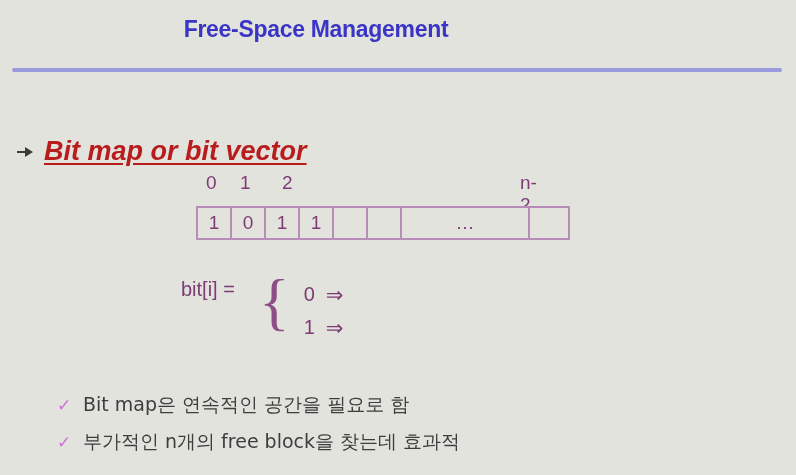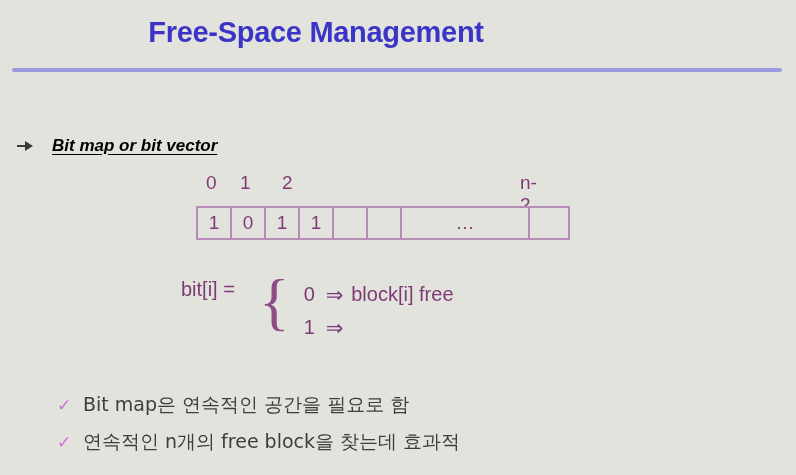--- a/index.html
+++ b/index.html
@@ -15,21 +15,21 @@
     position: relative;
   }
 
   
   .slide-title {
     position: absolute;
     top: 16px;
     left: 0;
     width: 632px;
     text-align: center;
-    font-size: 29px;
+    font-size: 23px;
     font-weight: bold;
     color: #3a35c6;
     letter-spacing: -0.3px;
     font-family: "Liberation Sans", sans-serif;
   }
   .title-rule {
     position: absolute;
     top: 68px;
     left: 12px;
     width: 770px;
@@ -48,28 +48,27 @@
   }
   .arrow-bullet {
     width: 18px;
     height: 16px;
     margin-right: 10px;
     position: relative;
     flex: 0 0 auto;
   }
   .arrow-bullet svg { display: block; }
   .bullet-label {
-    font-size: 17px;
+    font-size: 27px;
     font-weight: bold;
     font-style: italic;
-    color: #000000;
+    color: #b91c1c;
     text-decoration: underline;
     text-underline-offset: 3px;
     font-family: "Liberation Sans", sans-serif;
-    margin-left: 8px;
   }
 
   
   .bitmap-area {
     position: absolute;
     top: 172px;
     left: 196px;
   }
   .index-row {
     position: relative;
@@ -205,31 +204,30 @@
   </div>
 </div>
 
 <div class="equation">
   <span class="eq-lhs">bit[i] =</span>
   <span class="eq-brace">{</span>
   <span class="eq-cases">
     <span class="eq-case">
       <span class="eq-bit">0</span>
       <span class="eq-arrow">⇒</span>
-      <span>block[i] free</span>
     </span>
     <span class="eq-case">
       <span class="eq-bit">1</span>
       <span class="eq-arrow">⇒</span>
     </span>
   </span>
 </div>
 
 <div class="check-list">
   <div class="check-row">
     <span class="check-icon">✓</span>
     <span class="check-text">Bit map은 연속적인 공간을 필요로 함</span>
   </div>
   <div class="check-row">
     <span class="check-icon">✓</span>
-    <span class="check-text">연속적인 n개의 free block을 찾는데 효과적</span>
+    <span class="check-text">부가적인 n개의 free block을 찾는데 효과적</span>
   </div>
 </div>
 
 </body></html>

